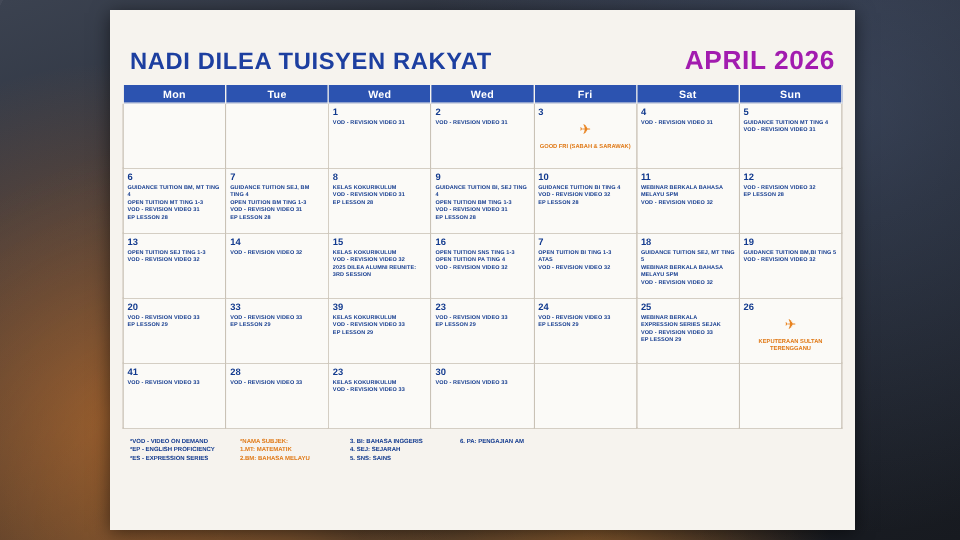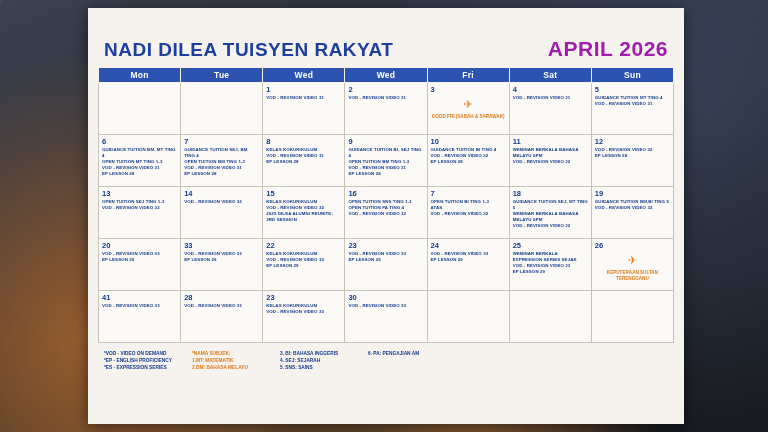--- a/index.html
+++ b/index.html
@@ -301,21 +301,21 @@
             </div>
           </td>
           <td>
             <span class="daynum">33</span>
             <div class="evlist">
               <div class="ev">VOD - REVISION VIDEO 33</div>
               <div class="ev">EP LESSON 29</div>
             </div>
           </td>
           <td>
-            <span class="daynum">22</span>
+            <span class="daynum">39</span>
             <div class="evlist">
               <div class="ev">KELAS KOKURIKULUM</div>
               <div class="ev">VOD - REVISION VIDEO 33</div>
               <div class="ev">EP LESSON 29</div>
             </div>
           </td>
           <td>
             <span class="daynum">23</span>
             <div class="evlist">
               <div class="ev">VOD - REVISION VIDEO 33</div>

